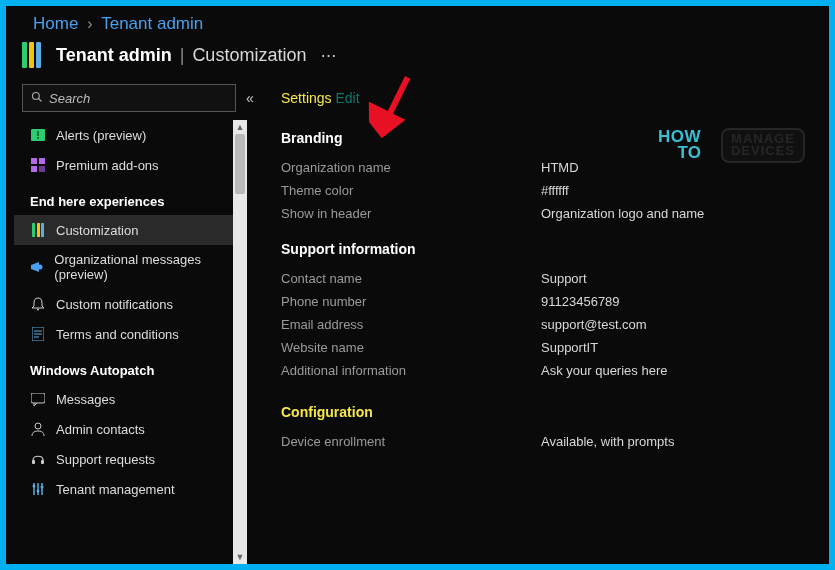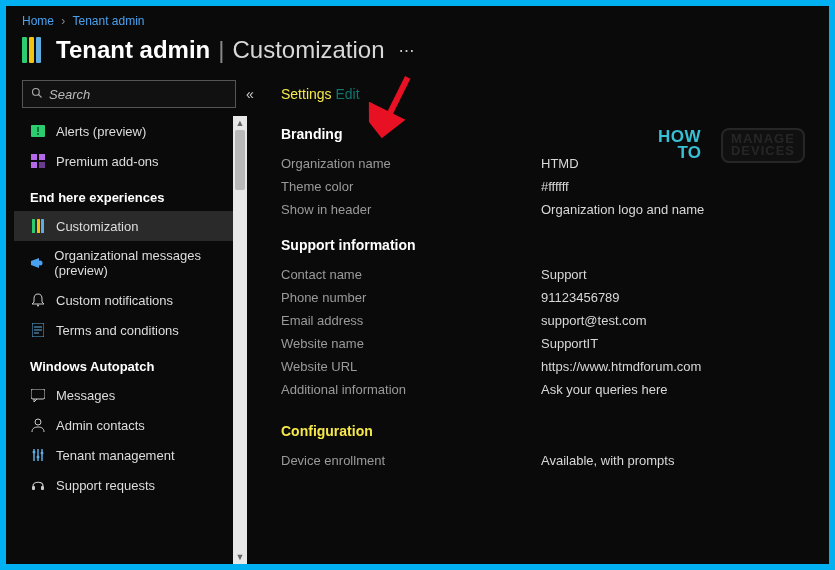--- a/index.html
+++ b/index.html
@@ -14,38 +14,38 @@
     position: relative;
   }
   .frame {
     position: absolute;
     top: 6px; left: 6px; right: 6px; bottom: 6px;
     background: #0a0a0a;
     display: flex;
     flex-direction: column;
   }
   .crumbs {
-    padding: 8px 16px 4px 16px;
-    font-size: 12px;
+    padding: 8px 16px 4px 27px;
+    font-size: 17px;
     color: #4aa0ef;
   }
   .crumbs a { color: #4aa0ef; text-decoration: none; }
   .crumbs .sep { color: #888; margin: 0 4px; }
   .titlebar {
     display: flex;
     align-items: center;
     padding: 4px 16px 12px 16px;
   }
   .title-icon {
     width: 22px; height: 26px;
     display: inline-flex; gap: 2px;
     margin-right: 12px;
   }
   .title-icon span { width: 5px; height: 26px; border-radius: 1px; }
-  .title-text { font-size: 24px; color: #fff; }
+  .title-text { font-size: 18px; color: #fff; }
   .title-text .bold { font-weight: 600; }
   .title-text .light { font-weight: 300; color: #d8d8d8; }
   .title-sep { margin: 0 8px; color: #888; font-weight: 300; }
   .dots { margin-left: 14px; color: #ccc; font-size: 16px; }
 
   .body {
     flex: 1;
     display: flex;
     overflow: hidden;
   }
@@ -303,42 +303,42 @@
         <div class="nav-item">
           <span class="ic ic-person">
             <svg width="14" height="14" viewBox="0 0 14 14">
                 <circle cx="7" cy="4" r="3" fill="none" stroke="#ccc" stroke-width="1"></circle>
                 <path d="M1 14 C1 10 4 9 7 9 C10 9 13 10 13 14" fill="none" stroke="#ccc" stroke-width="1"></path>
               </svg>
           </span>
           <span>Admin contacts</span>
         </div>
         <div class="nav-item">
+          <span class="ic ic-req">
+            <svg width="14" height="14" viewBox="0 0 14 14">
+                <path d="M2 8 C2 3 12 3 12 8" fill="none" stroke="#ccc" stroke-width="1.2"></path>
+                <rect x="1" y="8" width="3" height="4" rx="1" fill="#ccc"></rect>
+                <rect x="10" y="8" width="3" height="4" rx="1" fill="#ccc"></rect>
+              </svg>
+          </span>
+          <span>Support requests</span>
+        </div>
+        <div class="nav-item">
           <span class="ic ic-tm">
             <svg width="14" height="14" viewBox="0 0 14 14">
                 <line x1="3" y1="1" x2="3" y2="13" stroke="#5dade2" stroke-width="1.5"></line>
                 <line x1="7" y1="1" x2="7" y2="13" stroke="#5dade2" stroke-width="1.5"></line>
                 <line x1="11" y1="1" x2="11" y2="13" stroke="#5dade2" stroke-width="1.5"></line>
                 <circle cx="3" cy="4" r="1.5" fill="#5dade2"></circle>
                 <circle cx="7" cy="9" r="1.5" fill="#5dade2"></circle>
                 <circle cx="11" cy="5" r="1.5" fill="#5dade2"></circle>
               </svg>
           </span>
           <span>Tenant management</span>
         </div>
-        <div class="nav-item">
-          <span class="ic ic-req">
-            <svg width="14" height="14" viewBox="0 0 14 14">
-                <path d="M2 8 C2 3 12 3 12 8" fill="none" stroke="#ccc" stroke-width="1.2"></path>
-                <rect x="1" y="8" width="3" height="4" rx="1" fill="#ccc"></rect>
-                <rect x="10" y="8" width="3" height="4" rx="1" fill="#ccc"></rect>
-              </svg>
-          </span>
-          <span>Support requests</span>
-        </div>
 
         <div class="scrollbar">
           <div class="arrow up">▲</div>
           <div class="thumb"></div>
           <div class="arrow down">▼</div>
         </div>
       </div>
     </div>
 
     <div class="main">
@@ -370,24 +370,20 @@
           <span class="k">Phone number</span>
           <span class="v">91123456789</span>
         </div>
       <div class="row">
           <span class="k">Email address</span>
           <span class="v">support@test.com</span>
         </div>
       <div class="row">
           <span class="k">Website name</span>
           <span class="v">SupportIT</span>
-        </div>
-      <div class="row">
-          <span class="k">Website URL</span>
-          <span class="v">https://www.htmdforum.com</span>
         </div>
       <div class="row">
           <span class="k">Additional information</span>
           <span class="v">Ask your queries here</span>
         </div>
 
       <div class="sec-head hl" style="margin-top:22px">Configuration</div>
       <div class="row">
           <span class="k">Device enrollment</span>
           <span class="v">Available, with prompts</span>

